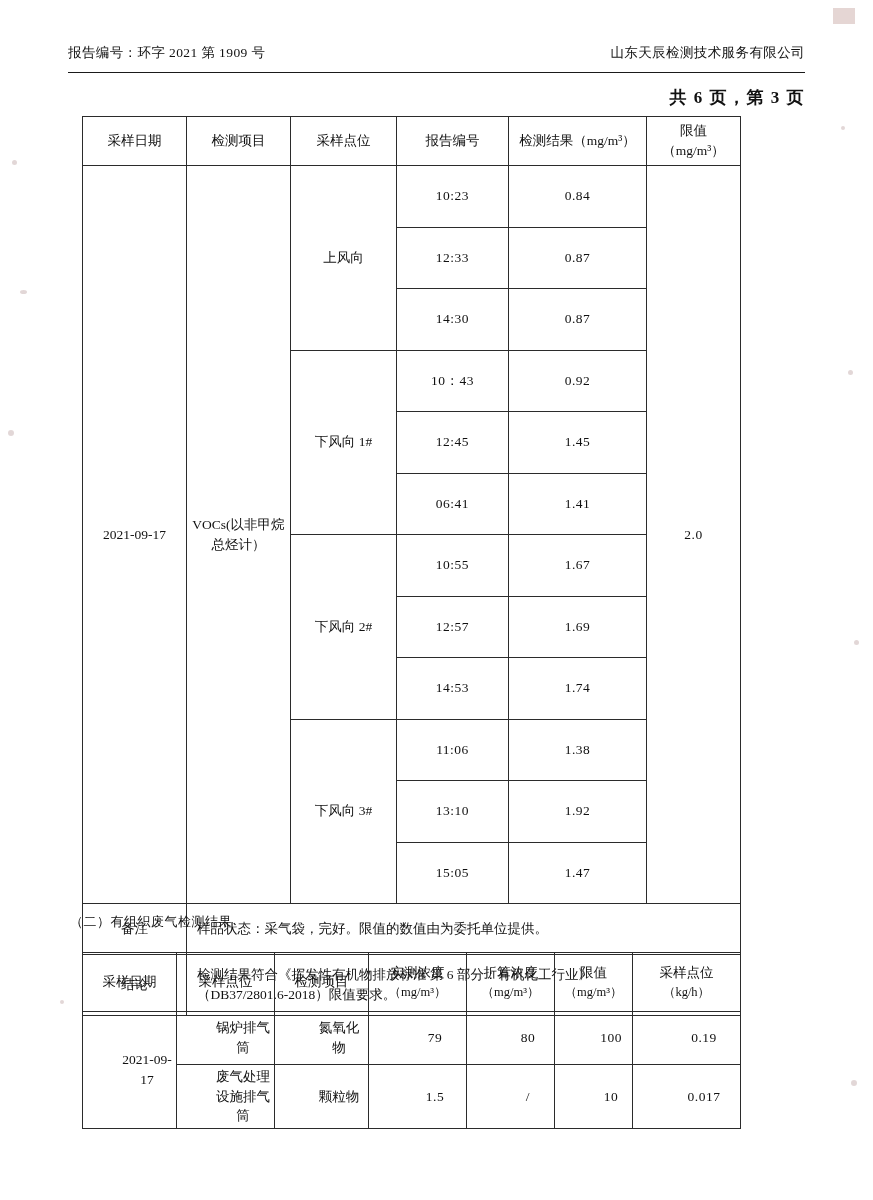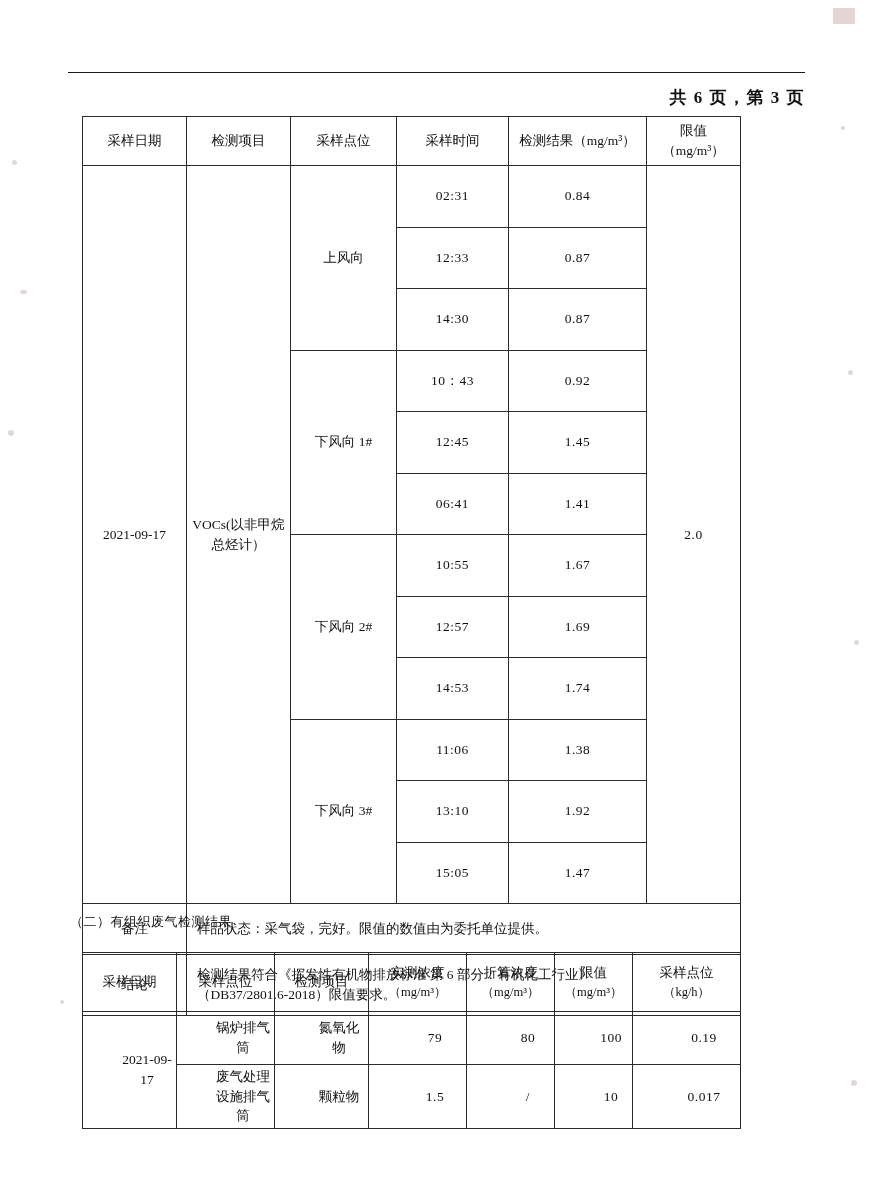--- a/index.html
+++ b/index.html
@@ -113,47 +113,51 @@
     position: absolute;
     background: #e2d2cf;
     opacity: 0.9;
   }
 </style>
 </head>
 <body>
 
 <div class="page">
 
+  <div class="header">
+    <div class="left">报告编号：环字 2021 第 1909 号</div>
+    <div class="right">山东天辰检测技术服务有限公司</div>
+  </div>
   <div class="header-rule"></div>
   <div class="pageno">共 6 页，第 3 页</div>
 
   <table class="t1">
     <colgroup>
       <col style="width:104px">
       <col style="width:104px">
       <col style="width:106px">
       <col style="width:112px">
       <col style="width:138px">
       <col style="width:94px">
     </colgroup>
     <tbody>
       <tr class="hdr">
         <td>采样日期</td>
         <td>检测项目</td>
         <td>采样点位</td>
-        <td>采样时间</td>
+        <td>报告编号</td>
         <td>检测结果（mg/m³）</td>
         <td>限值（mg/m³）</td>
       </tr>
 
       <tr class="datarow">
         <td rowspan="12">2021-09-17</td>
         <td rowspan="12">VOCs(以非甲烷总烃计）</td>
         <td rowspan="3">上风向</td>
-        <td class="mono">02:31</td>
+        <td class="mono">10:23</td>
         <td class="mono">0.84</td>
         <td rowspan="12" class="mono">2.0</td>
       </tr>
       <tr class="datarow">
         <td class="mono">12:33</td>
         <td class="mono">0.87</td>
       </tr>
       <tr class="datarow">
         <td class="mono">14:30</td>
         <td class="mono">0.87</td>

